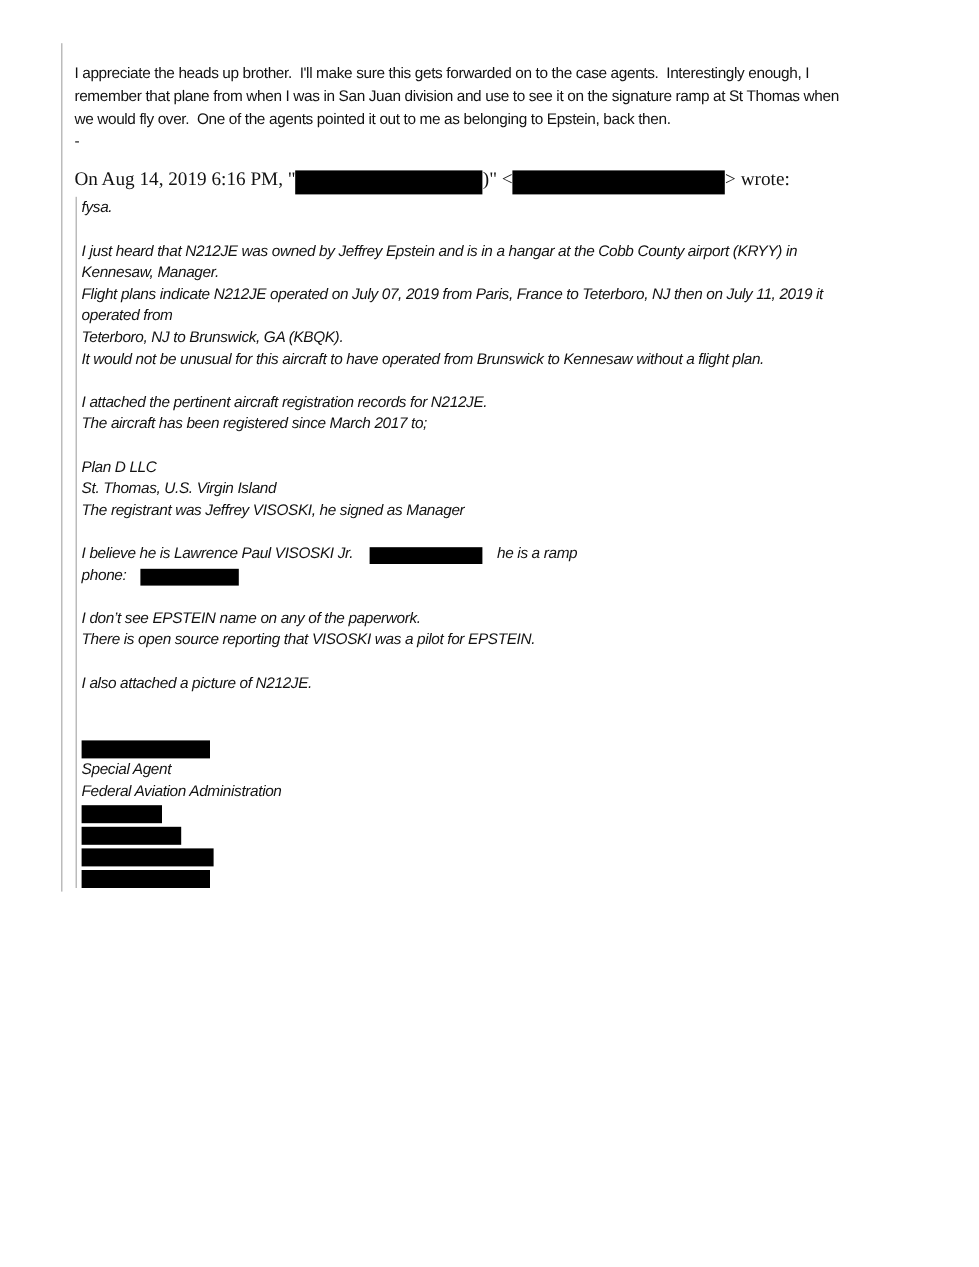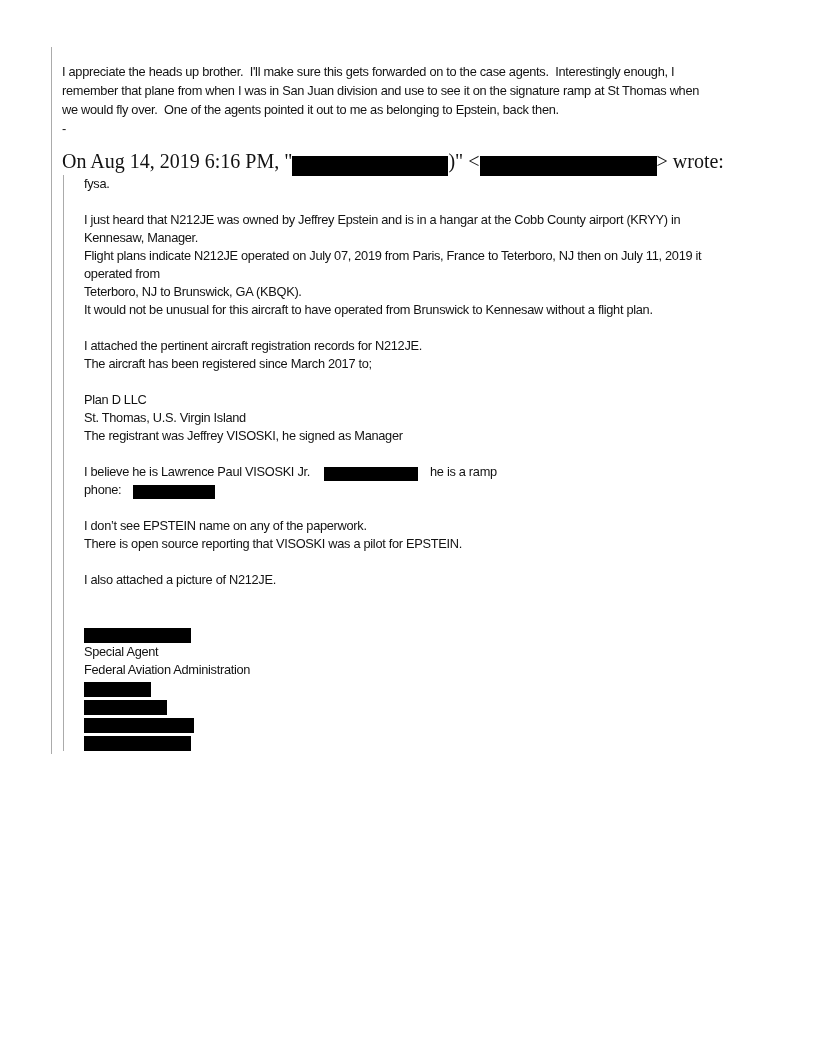--- a/index.html
+++ b/index.html
@@ -6,45 +6,45 @@
   #page {
     position: relative;
     width: 816px;
     height: 900px;
     background: #ffffff;
     overflow: hidden;
     box-sizing: border-box;
     padding: 36px 0 0 51px;
     font-family: "Liberation Sans", sans-serif;
     color: #121212;
-    margin-top: 11px;
   }
   .outer-quote {
     border-left: 1px solid #ababab;
     padding: 15px 0 3px 10px;
   }
   .intro-line {
     font-size: 12.8px;
     letter-spacing: -0.3px;
     line-height: 19px;
     min-height: 19px;
     white-space: pre;
   }
   .quote-header {
     font-family: "Liberation Serif", serif;
-    font-size: 20px;
+    font-size: 16px;
     line-height: 22px;
     margin-top: 12px;
     white-space: pre;
   }
   .inner-quote {
     border-left: 1px solid #ababab;
     margin-left: 1px;
     margin-top: 3px;
-    padding-left: 20px;
+    padding-left: 4px;
+    font-style: italic;
   }
   .qline {
     font-size: 12.8px;
     letter-spacing: -0.3px;
     line-height: 18px;
     min-height: 18px;
     white-space: pre;
   }
   .redaction {
     display: inline-block;

